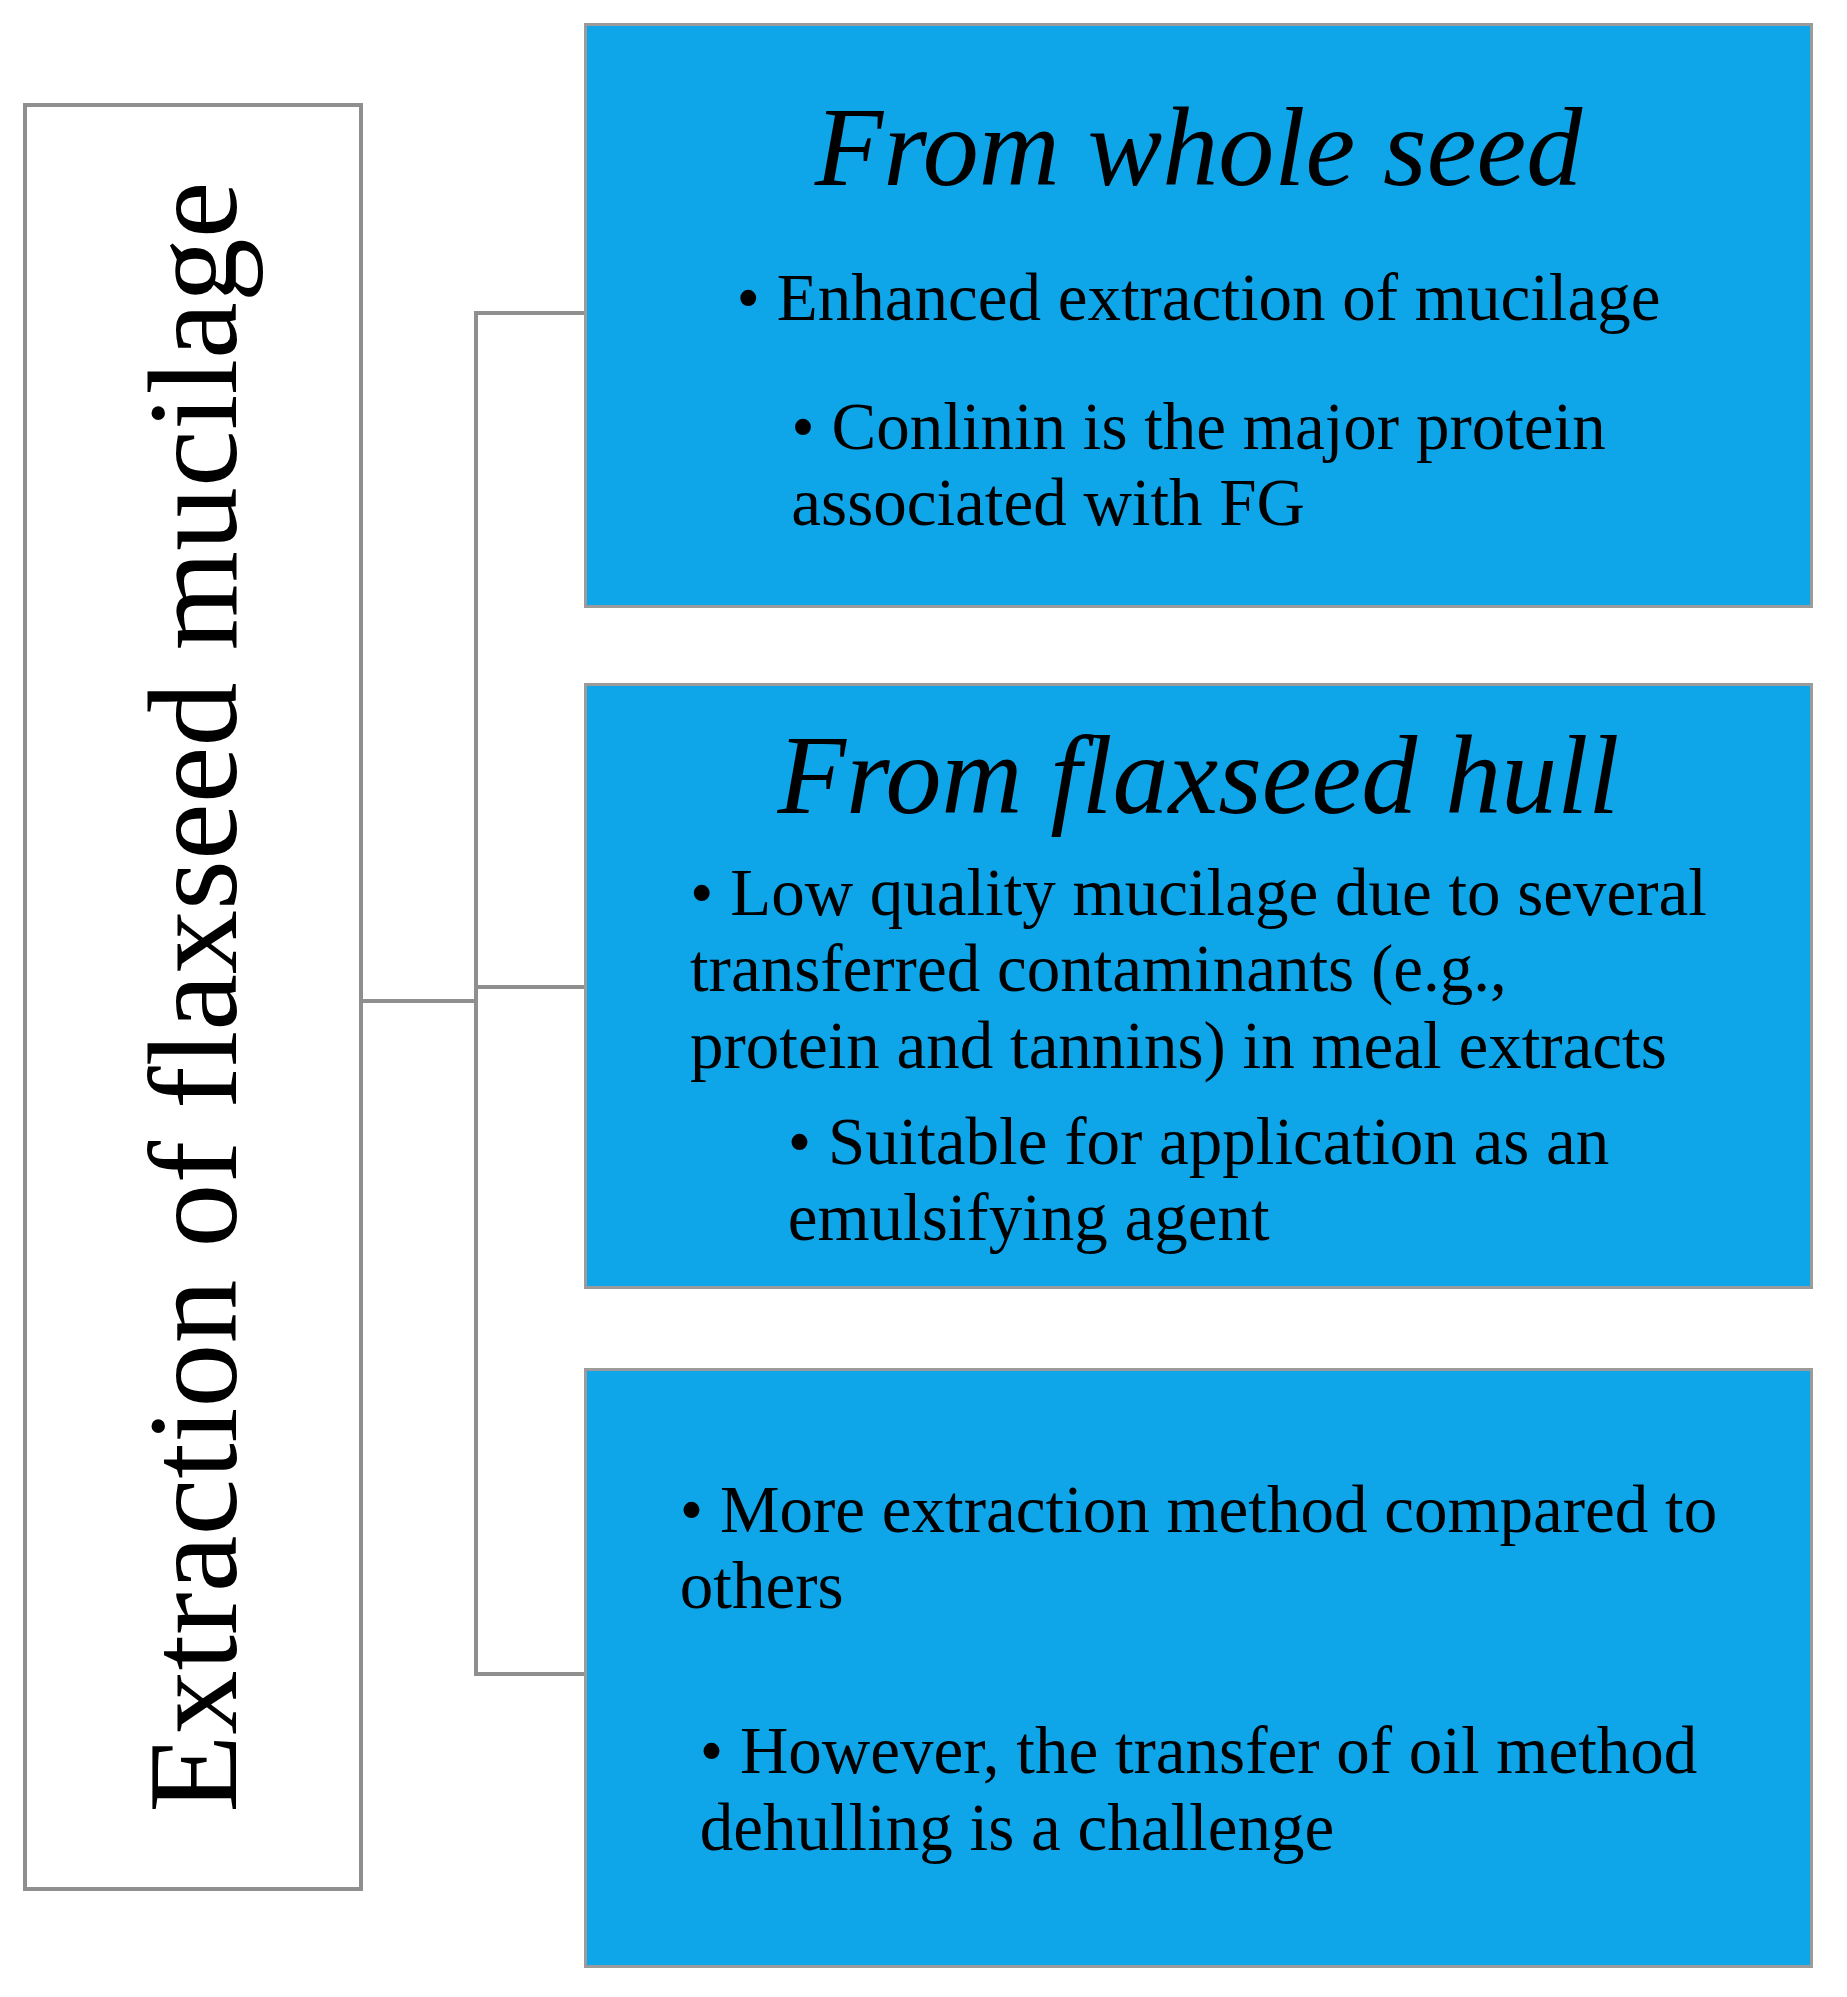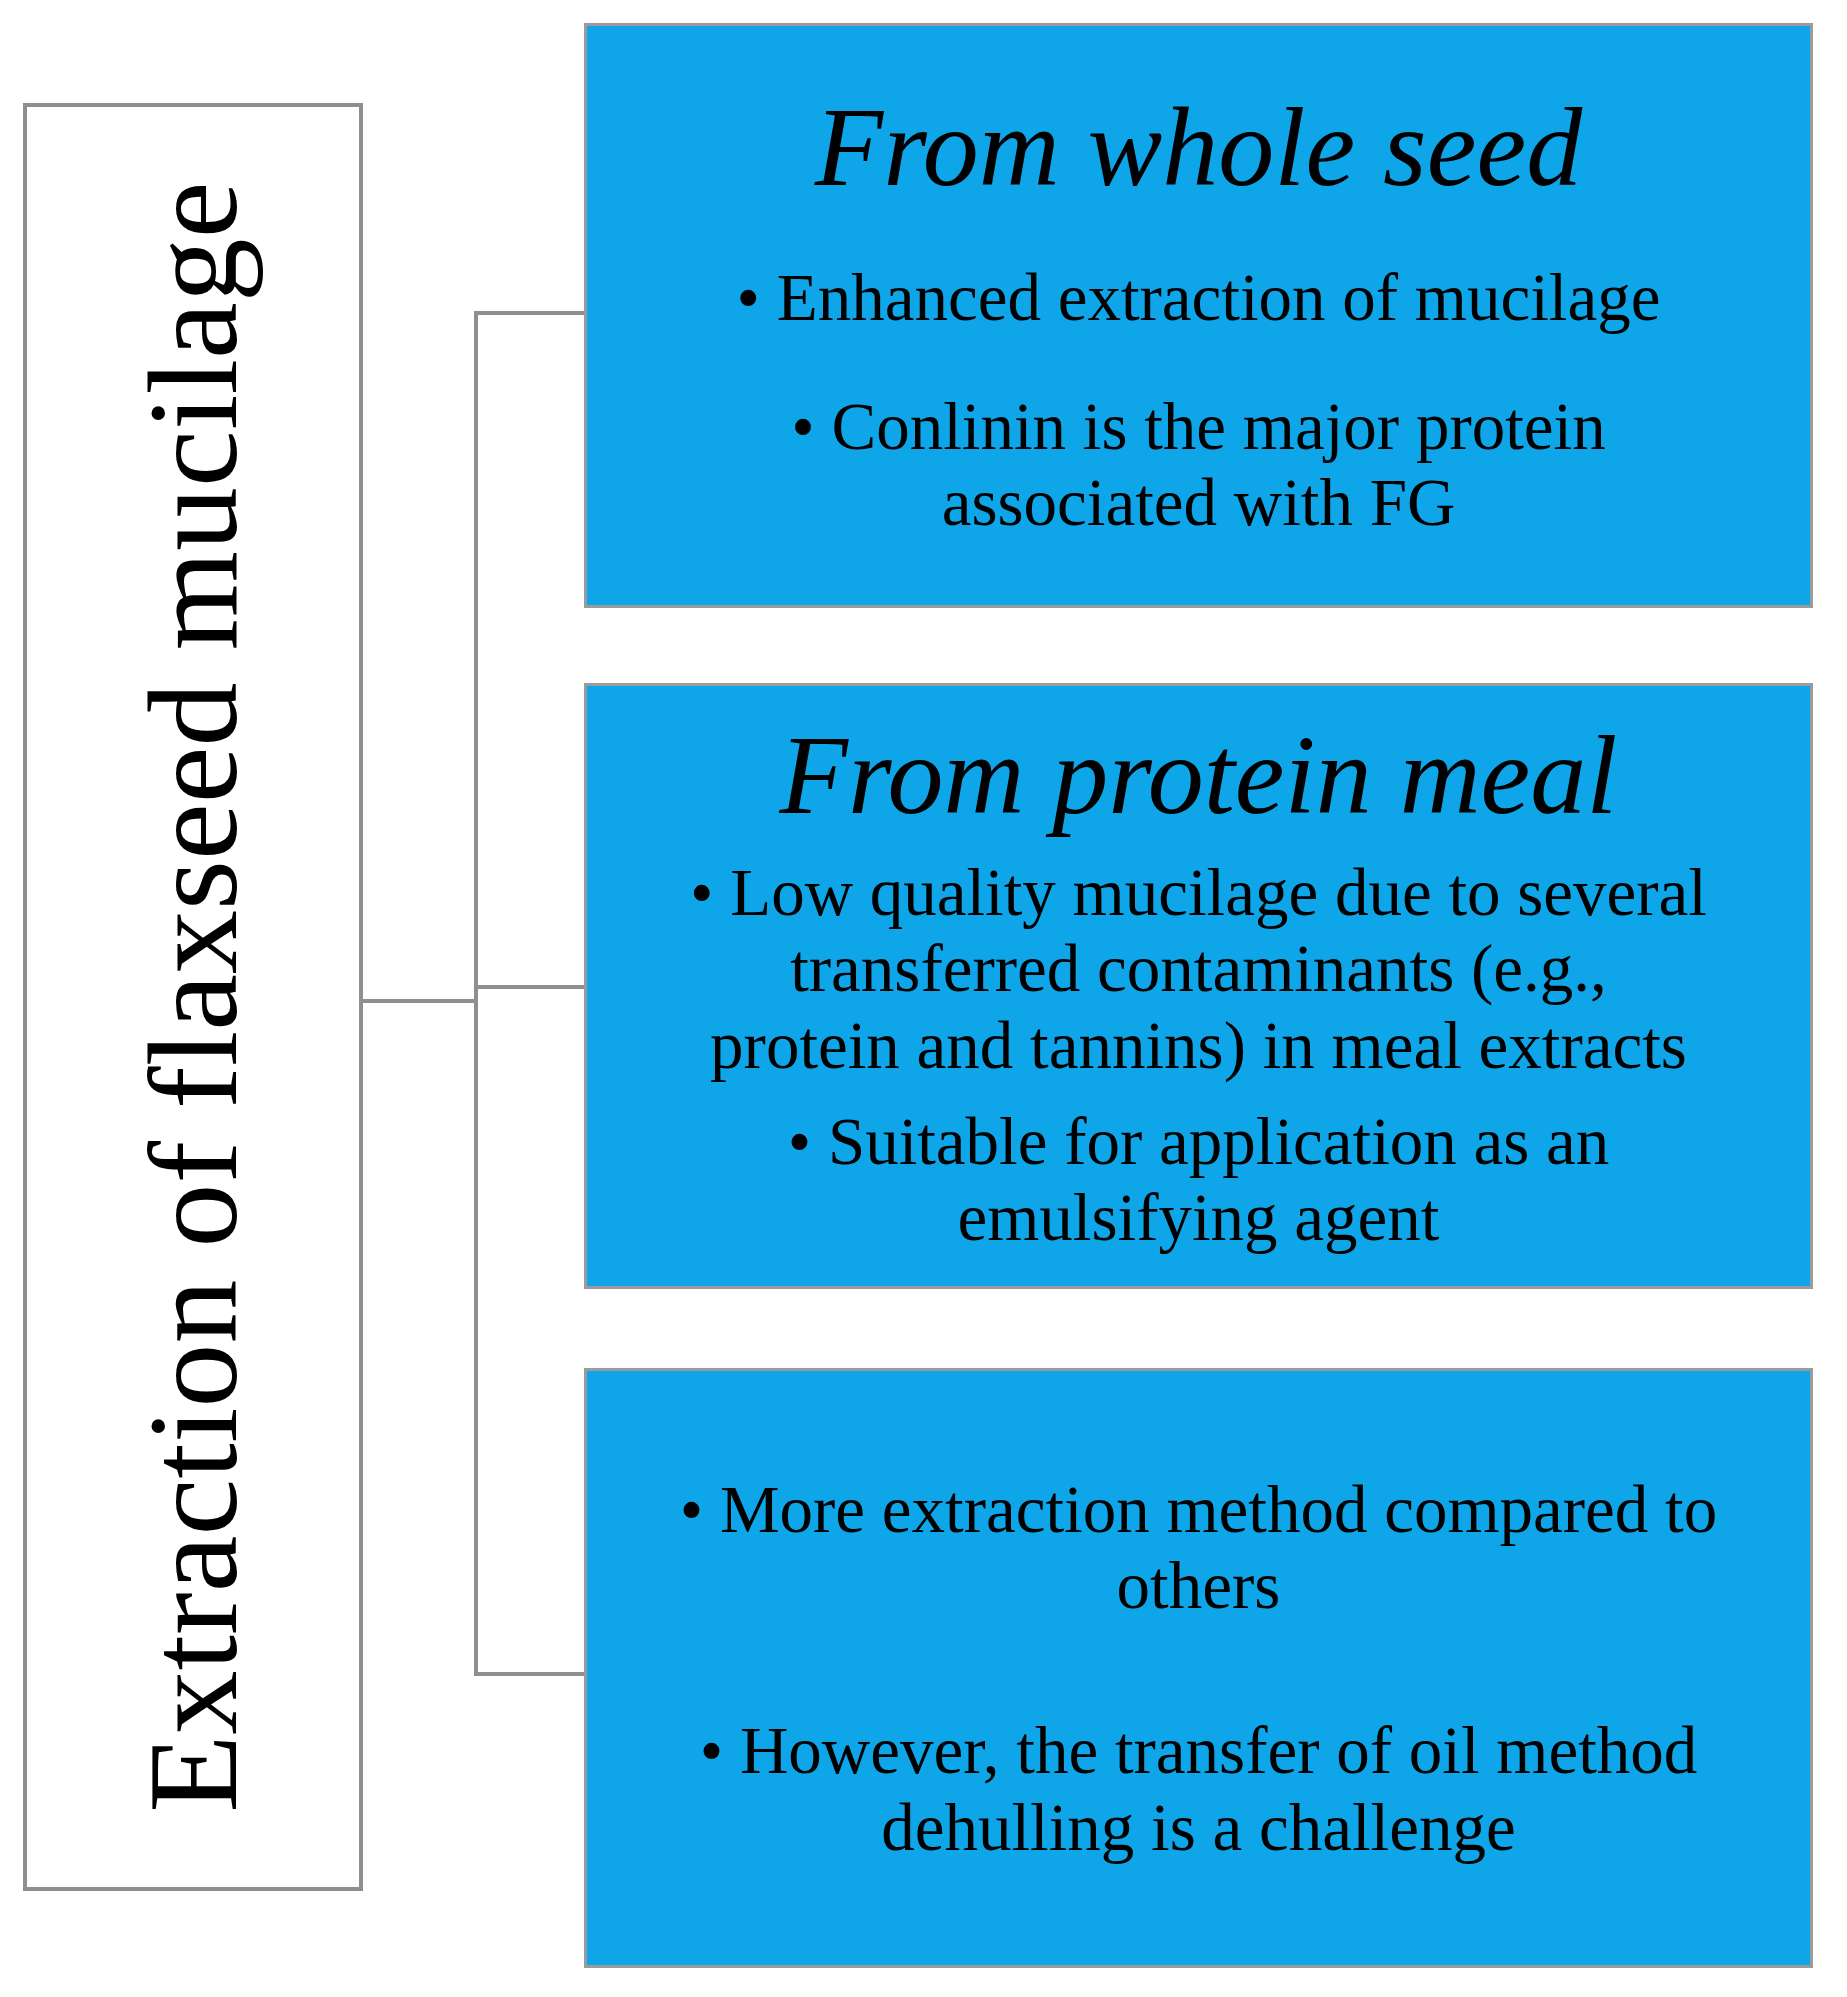--- a/index.html
+++ b/index.html
@@ -68,21 +68,21 @@
   .branch-title {
     font-style: italic;
     font-size: 112px;
     line-height: 1.05;
     text-align: center;
     white-space: nowrap;
   }
   .bullet {
     font-size: 67px;
     line-height: 1.14;
-    text-align: center;
+    text-align: left;
     white-space: pre-line;
   }
 </style>
 </head>
 <body>
 
 <div id="stage">
 
   <div class="root-box">
     <span class="root-label">Extraction of flaxseed mucilage</span>
@@ -95,21 +95,21 @@
   <div class="conn" style="left:474px; top:1672px; width:111px; height:4px;"></div>
 
   <div class="branch-box" id="branch-0">
     <div class="branch-title">From whole seed</div>
     <div class="bullet">• Enhanced extraction of mucilage</div>
     <div class="bullet">• Conlinin is the major protein
 associated with FG</div>
   </div>
 
   <div class="branch-box" id="branch-1">
-    <div class="branch-title">From protein meal</div>
+    <div class="branch-title">From flaxseed hull</div>
     <div class="bullet">• Low quality mucilage due to several
 transferred contaminants (e.g.,
 protein and tannins) in meal extracts</div>
     <div class="bullet">• Suitable for application as an
 emulsifying agent</div>
   </div>
 
   <div class="branch-box" id="branch-2">
     <div class="bullet">• More extraction method compared to
 others</div>

